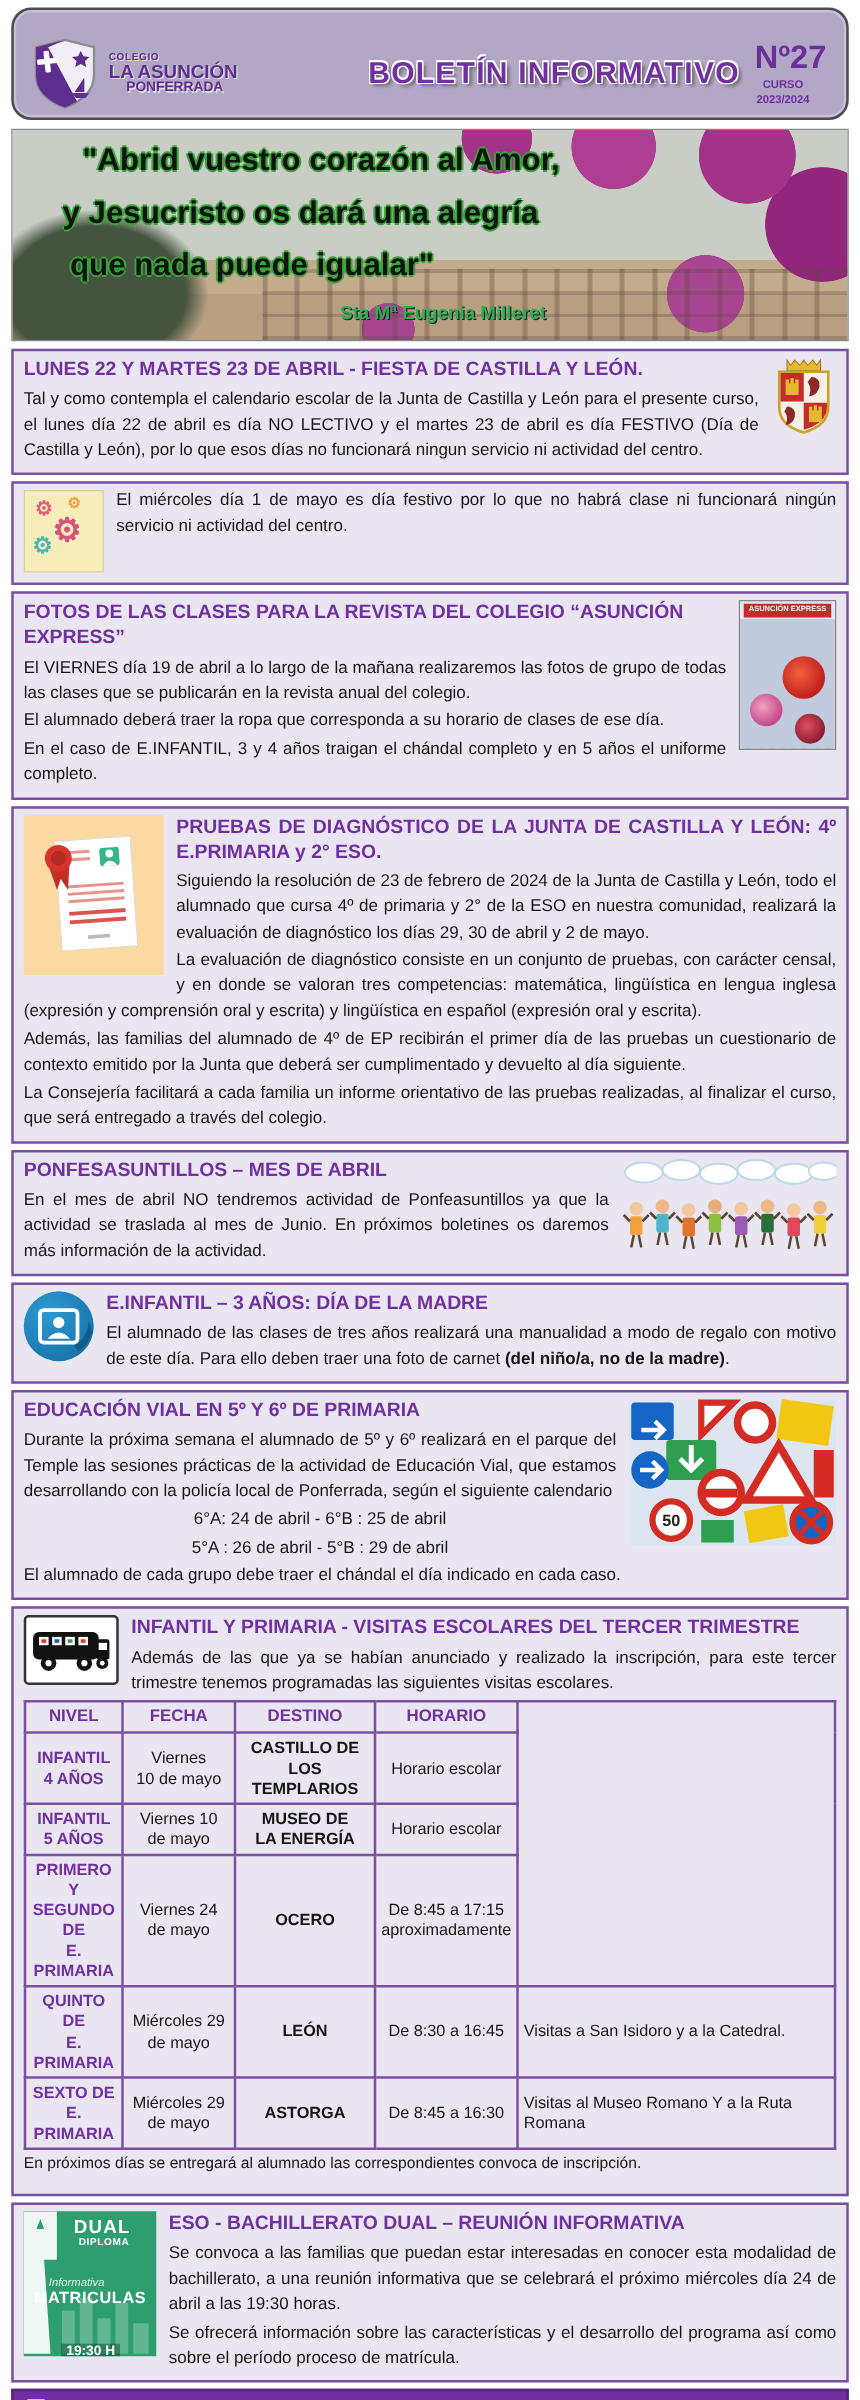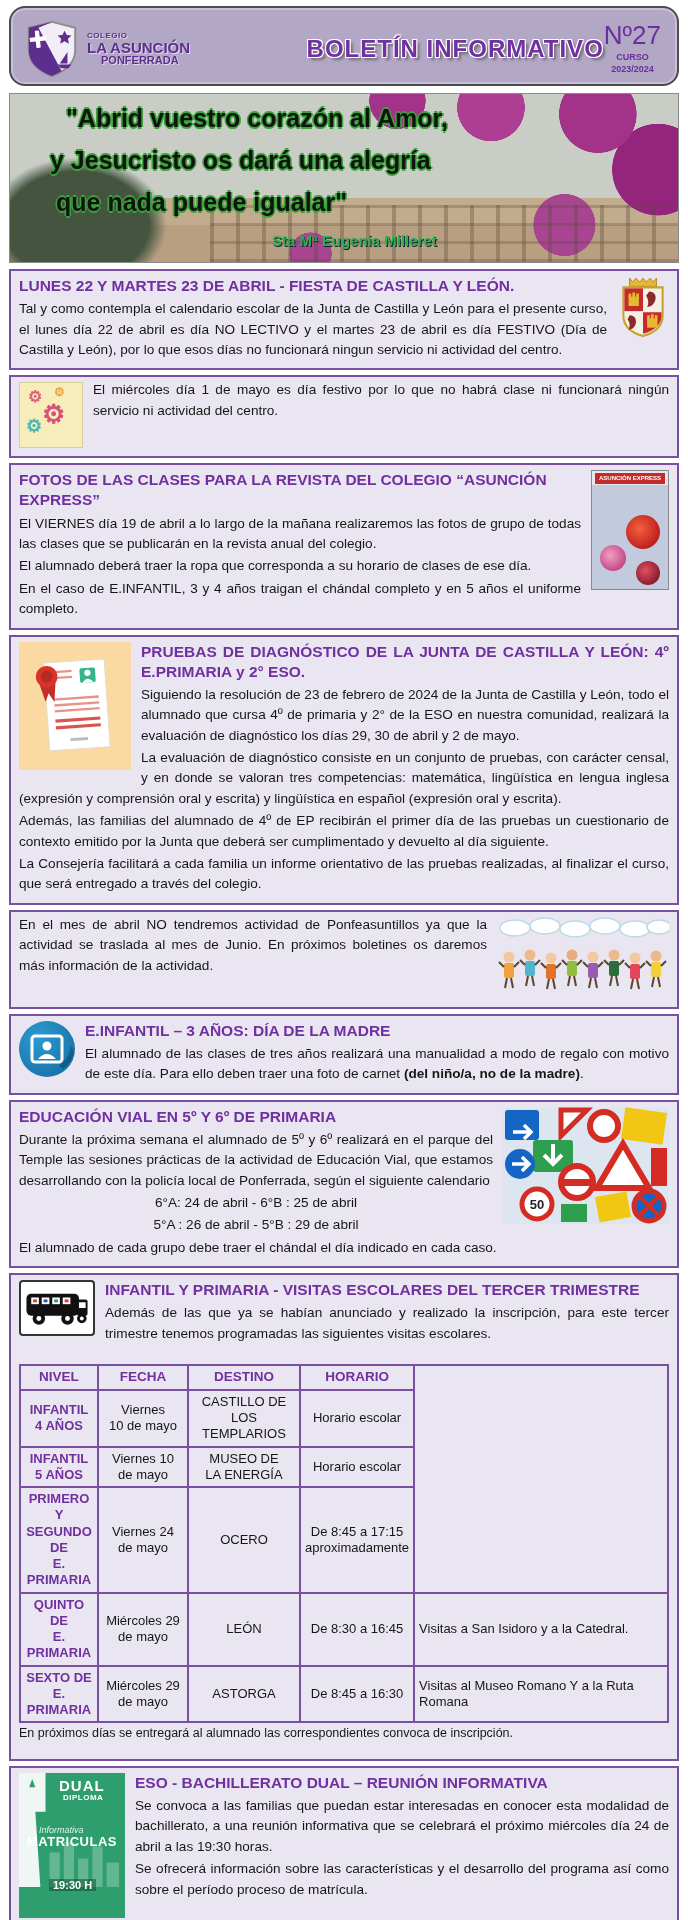--- a/index.html
+++ b/index.html
@@ -1,32 +1,32 @@
 <!DOCTYPE html>
 <html><head>
 <meta charset="utf-8">
 <style>
   html,body { margin:0; padding:0; background:#fff; }
   body { width:688px; font-family:"Liberation Sans", sans-serif; color:#161616; }
   .page { padding:6px 9px 4px; }
 
   
   .header { height:70px; background:#b3a7c6; border:2px solid #4d4d4d; border-radius:16px;
-            box-shadow: inset 0 0 0 2px #c9bfdb; display:flex; align-items:center; padding:6px 16px 0 12px; margin-bottom:7px; }
+            box-shadow: inset 0 0 0 2px #c9bfdb; display:flex; align-items:center; padding:16px 16px 0 12px; margin-bottom:7px; }
   .logo { width:58px; height:58px; flex:0 0 auto; }
   .school-name { margin-left:6px; color:#5d2e8e; line-height:1.02; text-shadow:1px 1px 0 rgba(255,255,255,.6); }
   .school-name .s1 { font-size:8px; font-weight:bold; letter-spacing:.5px; }
   .school-name .s2 { font-size:15px; font-weight:bold; }
   .school-name .s3 { font-size:11px; font-weight:bold; padding-left:14px; }
   .header-center { flex:1; text-align:center; }
   .bulletin-title { color:#7030a0; font-size:24px; font-weight:bold; letter-spacing:1px;
       text-shadow:-1px -1px 0 #fff, 1px -1px 0 #fff, -1px 1px 0 #fff, 1px 1px 0 #fff, 3px 3px 3px #6b6b6b;text-align:right; }
   .bulletin-date { color:#6a2f9a; font-size:15px; font-weight:bold; margin-top:2px; }
   .header-right { text-align:center; color:#6a2f9a; }
-  .issue-no { font-size:26px; font-weight:normal; line-height:1; }
+  .issue-no { font-size:26px; font-weight:bold; line-height:1;margin-left:12px; }
   .course { font-size:9px; font-weight:bold; line-height:1.3; margin-top:4px;text-align:center; }
 
   
   .hero { position:relative; height:168px; margin-bottom:6px; border:1px solid #8a8a8a; overflow:hidden;
     background:
       radial-gradient(circle 55px at 88% 12%, #a23389 0 70%, transparent 71%),
       radial-gradient(circle 65px at 97% 45%, #93257c 0 70%, transparent 71%),
       radial-gradient(circle 48px at 72% 8%, #ad3e92 0 70%, transparent 71%),
       radial-gradient(circle 40px at 58% 4%, #a23389 0 70%, transparent 71%),
       radial-gradient(circle 44px at 83% 78%, #a84590 0 70%, transparent 71%),
@@ -57,31 +57,31 @@
   
   .iconbox-yellow { width:62px; height:64px; background:#f6edbb; border:1px solid #d9cf9a; position:relative; }
   .gear { position:absolute; font-weight:bold; }
   .iconbox-peach { width:112px; height:128px; background:#fbd9a2; display:flex; align-items:center; justify-content:center; }
   .idicon { width:56px; height:56px; border-radius:50%;
       background:radial-gradient(circle at 35% 30%, #2d9ad1, #13699f); position:relative; }
   .busbox { width:72px; height:52px; background:#fff; border:2px solid #333; border-radius:4px;
       display:flex; align-items:center; justify-content:center; }
 
   
-  .vtable { width:100%; border-collapse:collapse; margin-top:20px; background:#eae6f1; }
+  .vtable { width:100%; border-collapse:collapse; margin-top:4px; background:#eae6f1; }
   .vtable th, .vtable td { border:2px solid #7a4fa0; font-size:13px; line-height:1.25; padding:3px 4px;
       text-align:center; vertical-align:middle; }
   .vtable th { color:#7030a0; font-size:13.5px; }
   .vtable td.c-nivel { color:#7030a0; font-weight:bold; }
-  .vtable td.c-destino { font-weight:normal; }
+  .vtable td.c-destino { font-weight:bold; }
   .vtable td.c-notas { text-align:left; }
   .table-footer { font-size:12.5px; margin-top:3px; }
 
   
-  .poster { width:106px; height:145px; background:#2f9e6e; position:relative; overflow:hidden; color:#fff; }
+  .poster { width:106px; height:116px; background:#2f9e6e; position:relative; overflow:hidden; color:#fff; }
   .poster svg { position:absolute; inset:0; }
   .poster .p1 { position:absolute; top:4px; left:40px; font-size:15px; font-weight:bold; letter-spacing:1px; }
   .poster .p2 { position:absolute; top:20px; left:44px; font-size:8px; font-weight:bold; letter-spacing:.5px; }
   .poster .p3 { position:absolute; top:52px; left:20px; font-size:9px; font-style:italic; color:#dff3e8; }
   .poster .p4 { position:absolute; top:61px; left:8px; font-size:13px; font-weight:bold; letter-spacing:.5px; }
   .poster .p5 { position:absolute; top:86px; left:30px; font-size:11px; font-weight:bold; background:rgba(0,60,35,.45); padding:0 4px;margin-top:20px; }
 
   
   .banner { background:#7030a0; border:2px solid #58237e; color:#fff; display:flex; align-items:center;
       gap:10px; padding:4px 10px; margin-bottom:5px; }
@@ -261,20 +261,21 @@
             <rect x="5" y="15" width="10" height="15" rx="2" fill="#e2485a"></rect>
             <path d="M5 19 l-5 -5 M15 19 l5 -5 M8 30 l-2 10 M12 30 l2 10" stroke="#5a4632" stroke-width="2" fill="none"></path>
           </g>
         <g transform="translate(149,29)">
             <circle cx="10" cy="9" r="5.5" fill="#edb98a"></circle>
             <rect x="5" y="15" width="10" height="15" rx="2" fill="#f2cf3c"></rect>
             <path d="M5 19 l-5 -5 M15 19 l5 -5 M8 30 l-2 10 M12 30 l2 10" stroke="#5a4632" stroke-width="2" fill="none"></path>
           </g>
       </g>
     </svg>
+    <div class="sec-title">PONFESASUNTILLOS – MES DE ABRIL</div>
     <p class="txt">En el mes de abril NO tendremos actividad de Ponfeasuntillos ya que la actividad se traslada al mes de Junio. En próximos boletines os daremos más información de la actividad.</p>
   </div>
 
   <div class="section">
     <div class="idicon fl-l">
       <svg width="56" height="56" viewBox="0 0 56 56">
         <rect x="13" y="15" width="30" height="26" rx="3" fill="none" stroke="#fff" stroke-width="3"></rect>
         <circle cx="28" cy="25" r="4.5" fill="#fff"></circle>
         <path d="M19 38 q9 -10 18 0 Z" fill="#fff"></path>
         <path d="M40 44 a26 26 0 0 0 12 -20 l3 8 a28 28 0 0 1 -11 16 Z" fill="rgba(10,60,95,.45)"></path>

